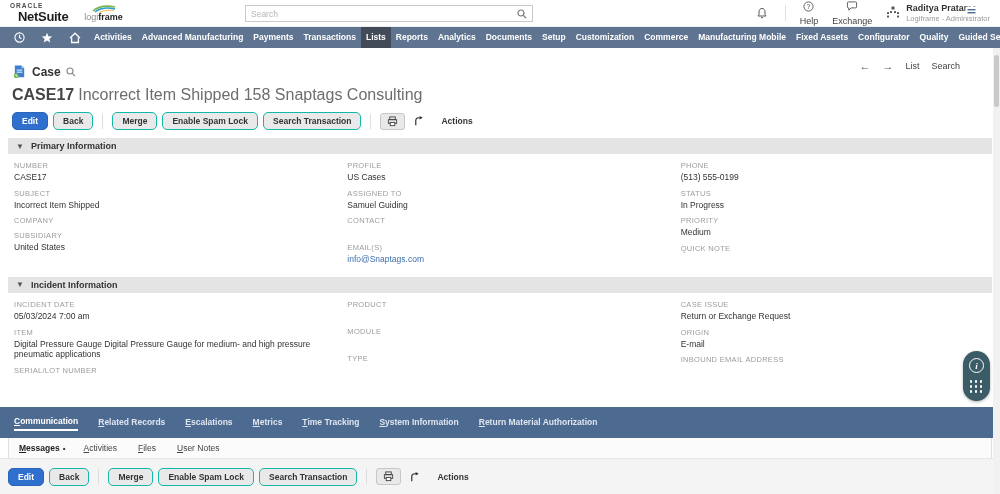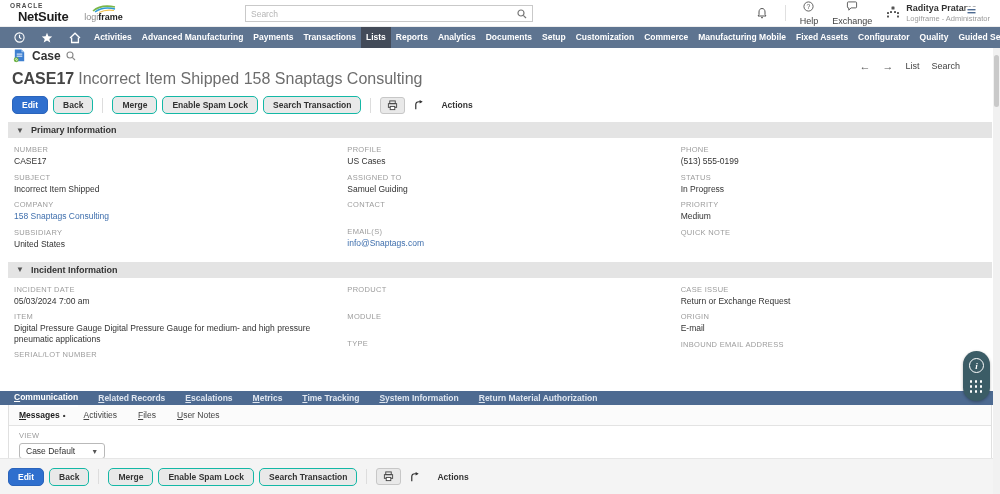--- a/index.html
+++ b/index.html
@@ -27,21 +27,21 @@
   .user-role { font-size:7.5px; color:#9a9a9a; }
 
   
   .navbar { height:21px; background:#5e7490; display:flex; align-items:stretch; padding:0 6px; overflow:hidden; }
   .nav-ico { display:flex; align-items:center; padding:0 8px; cursor:pointer; }
   .nav-items { display:flex; align-items:stretch; }
   .nav-item { color:#fff; font-size:8.5px; font-weight:bold; padding:0 5px; line-height:21px; white-space:nowrap; cursor:pointer; }
   .nav-item.active { background:#434b59; }
 
   
-  .page-head { padding:0 12px 0 12px; position:relative; }
+  .page-head { padding:16px 12px 0 12px; position:relative; }
   .rec-row { display:flex; align-items:center; gap:5px; }
   .rec-type { font-size:12px; font-weight:bold; color:#333; }
   .rec-nav { position:absolute; right:40px; top:12px; display:flex; align-items:center; gap:12px; font-size:9px; color:#444; }
   .rec-nav .arr { font-size:11px; color:#555; cursor:pointer; }
   .rec-nav .lnk { cursor:pointer; }
   .page-title { margin-top:7px; font-size:16px; color:#6d6d6d; }
   .page-title b { color:#454545; margin-right:4px; }
 
   
   .toolbar { display:flex; align-items:center; gap:5px; padding:8px 12px 8px 12px; }
@@ -56,21 +56,21 @@
   .sec { margin:0 8px 4px 8px; }
   .sec-bar { background:#e4e4e4; padding:3px 8px; font-size:9px; font-weight:bold; color:#333; display:flex; align-items:center; gap:7px; cursor:pointer; }
   .sec-bar .chev { font-size:8px; color:#555; }
   .sec-cols { display:grid; grid-template-columns:1fr 1fr 1fr; gap:0 28px; padding:7px 6px 2px 6px; }
   .field { margin-bottom:6px; }
   .flabel { font-size:7.5px; color:#9c9c9c; letter-spacing:0.3px; }
   .fvalue { font-size:8.5px; color:#333; margin-top:2px; min-height:10px; line-height:1.25; }
   .fvalue.link { color:#3f6fad; cursor:pointer; }
 
   
-  .ctabs { margin-top:12px; background:#4d6a91; display:flex; align-items:center; height:14px; padding:0 14px; position:relative; }
+  .ctabs { margin-top:12px; background:#4d6a91; display:flex; align-items:center; height:31px; padding:0 14px; position:relative; }
   .ctab { display:inline-block; color:#dfe6f0; font-size:8.5px; font-weight:bold; margin-right:20px; line-height:15px; cursor:pointer; }
   .ctab::first-letter { text-decoration:underline; }
   .ctab.active { color:#fff; border-bottom:2px solid #fff; }
   .ctab-ico { position:absolute; right:22px; top:3px; cursor:pointer; }
 
   .msg-panel { margin:0 8px; border:1px solid #e0e0e0; border-top:none; background:#fff; }
   .subtabs { background:#fbfbfb; border-bottom:1px solid #e3e3e3; padding:5px 10px; display:flex; gap:18px; align-items:center; }
   .subtab { display:inline-block; font-size:8.5px; color:#444; cursor:pointer; }
   .subtab::first-letter { text-decoration:underline; }
   .subtab.active { font-weight:bold; color:#1d1d1d; }
@@ -275,21 +275,20 @@
           <div class="fvalue">CASE17</div>
         </div>
 
         <div class="field">
           <div class="flabel">SUBJECT</div>
           <div class="fvalue">Incorrect Item Shipped</div>
         </div>
 
         <div class="field">
           <div class="flabel">COMPANY</div>
-          <div class="fvalue link">158 Snaptags Consulting</div>
         </div>
 
         <div class="field">
           <div class="flabel">SUBSIDIARY</div>
           <div class="fvalue">United States</div>
         </div>
       </div>
     <div>
 
         <div class="field">

